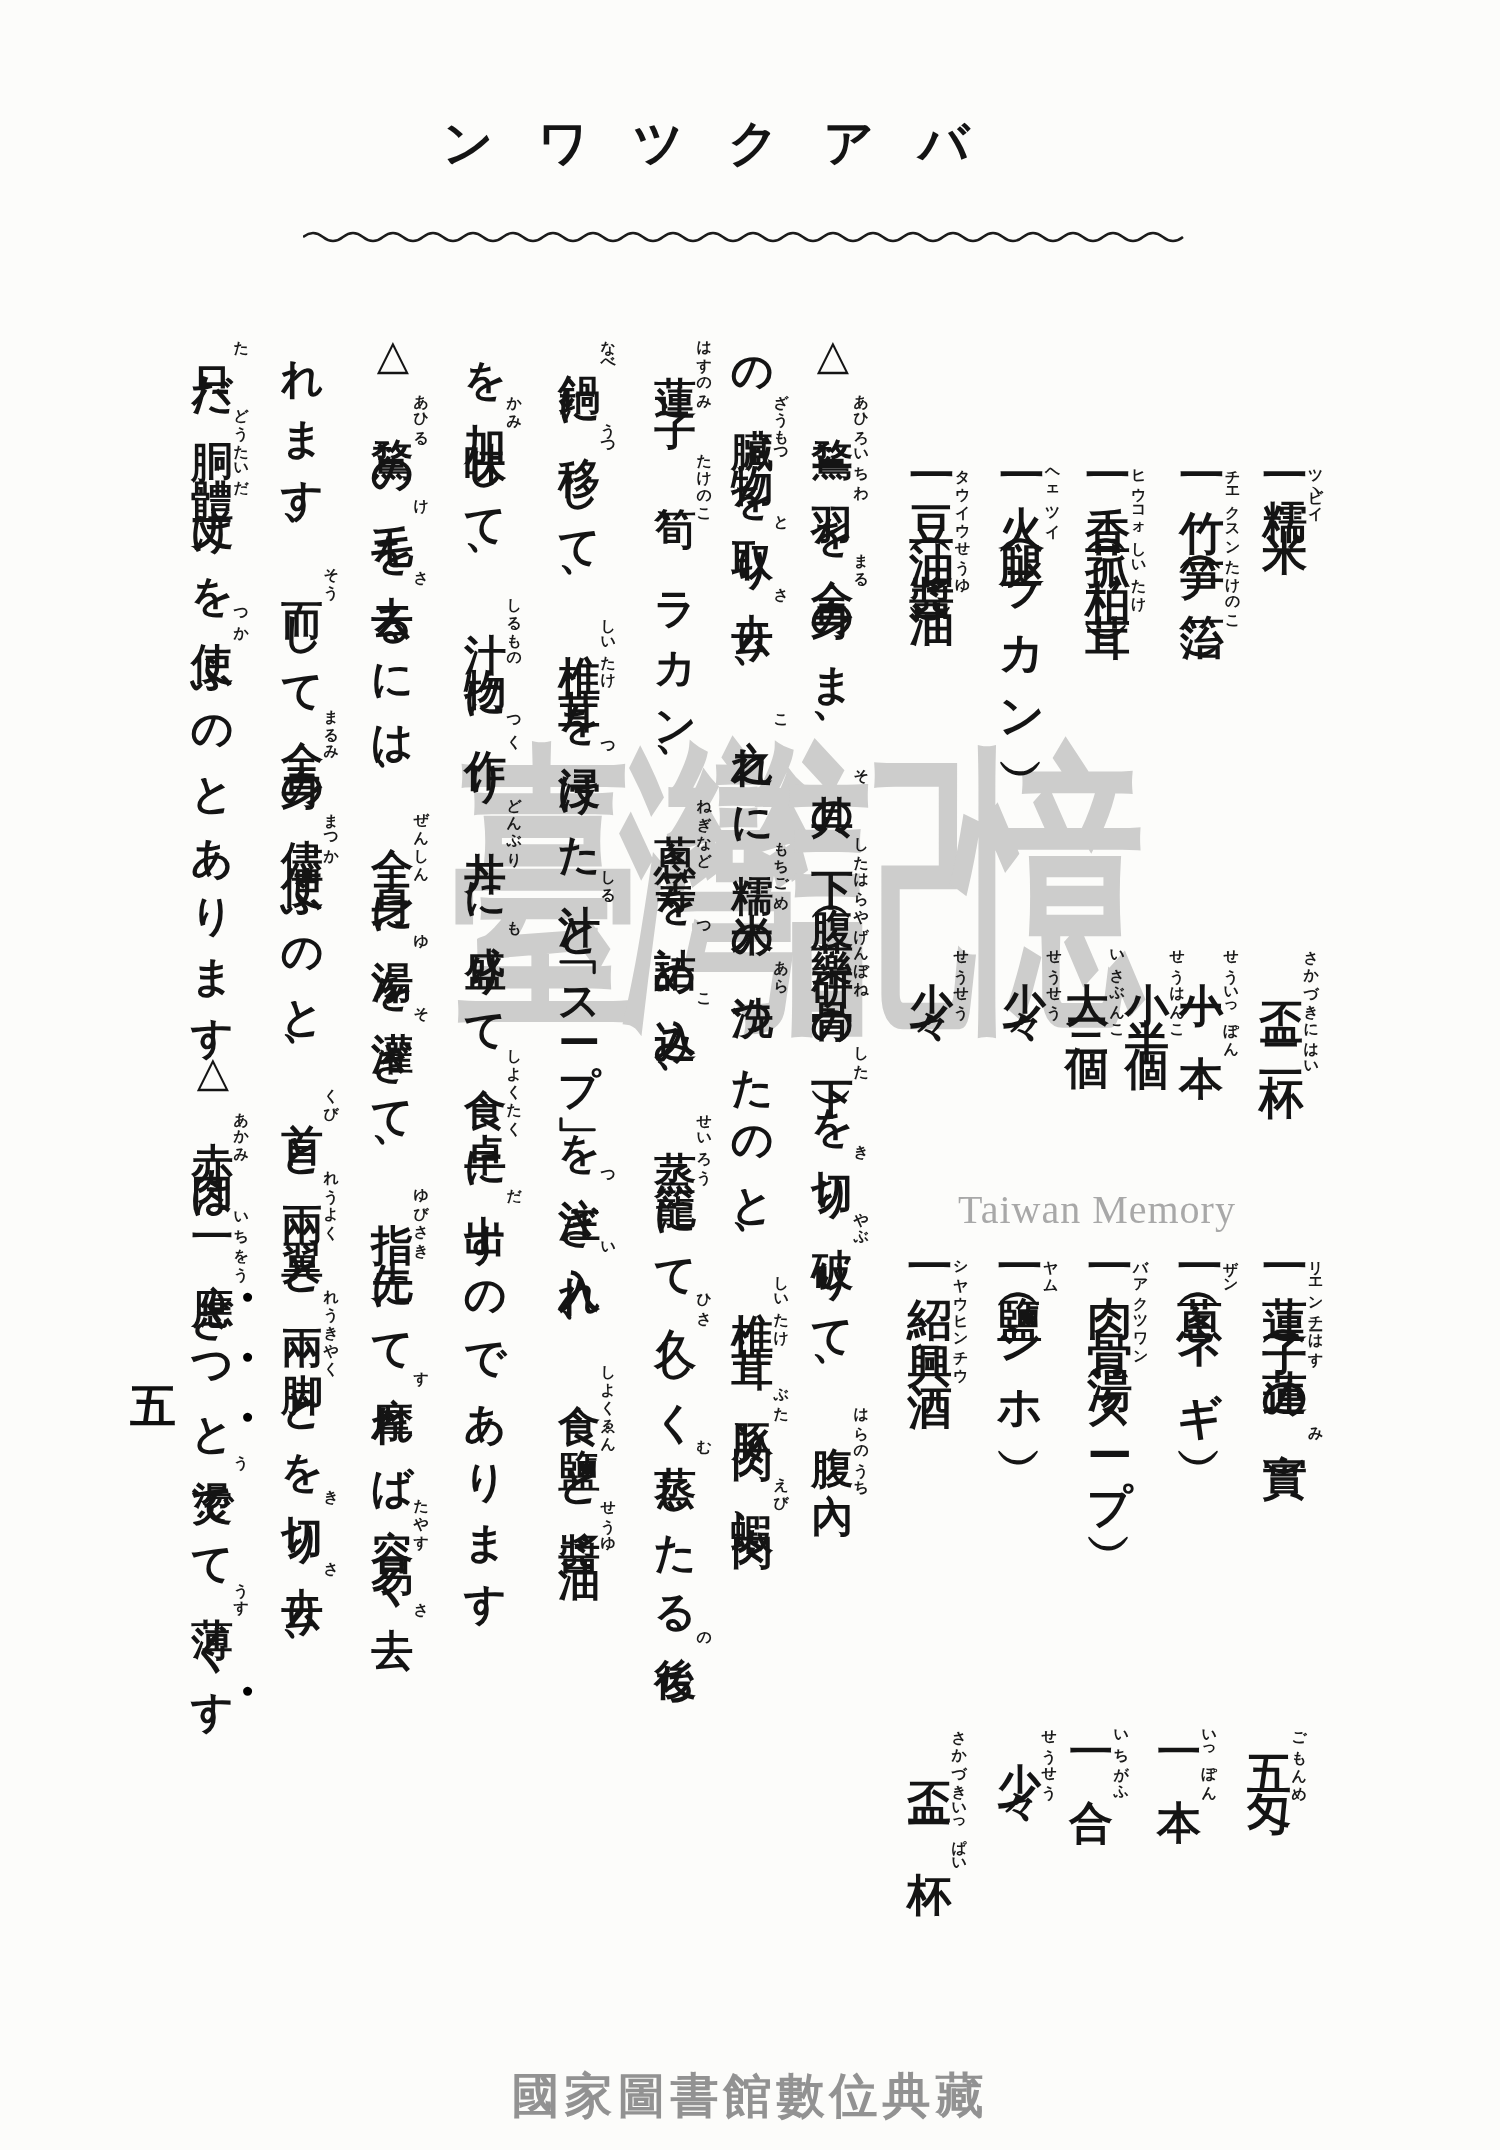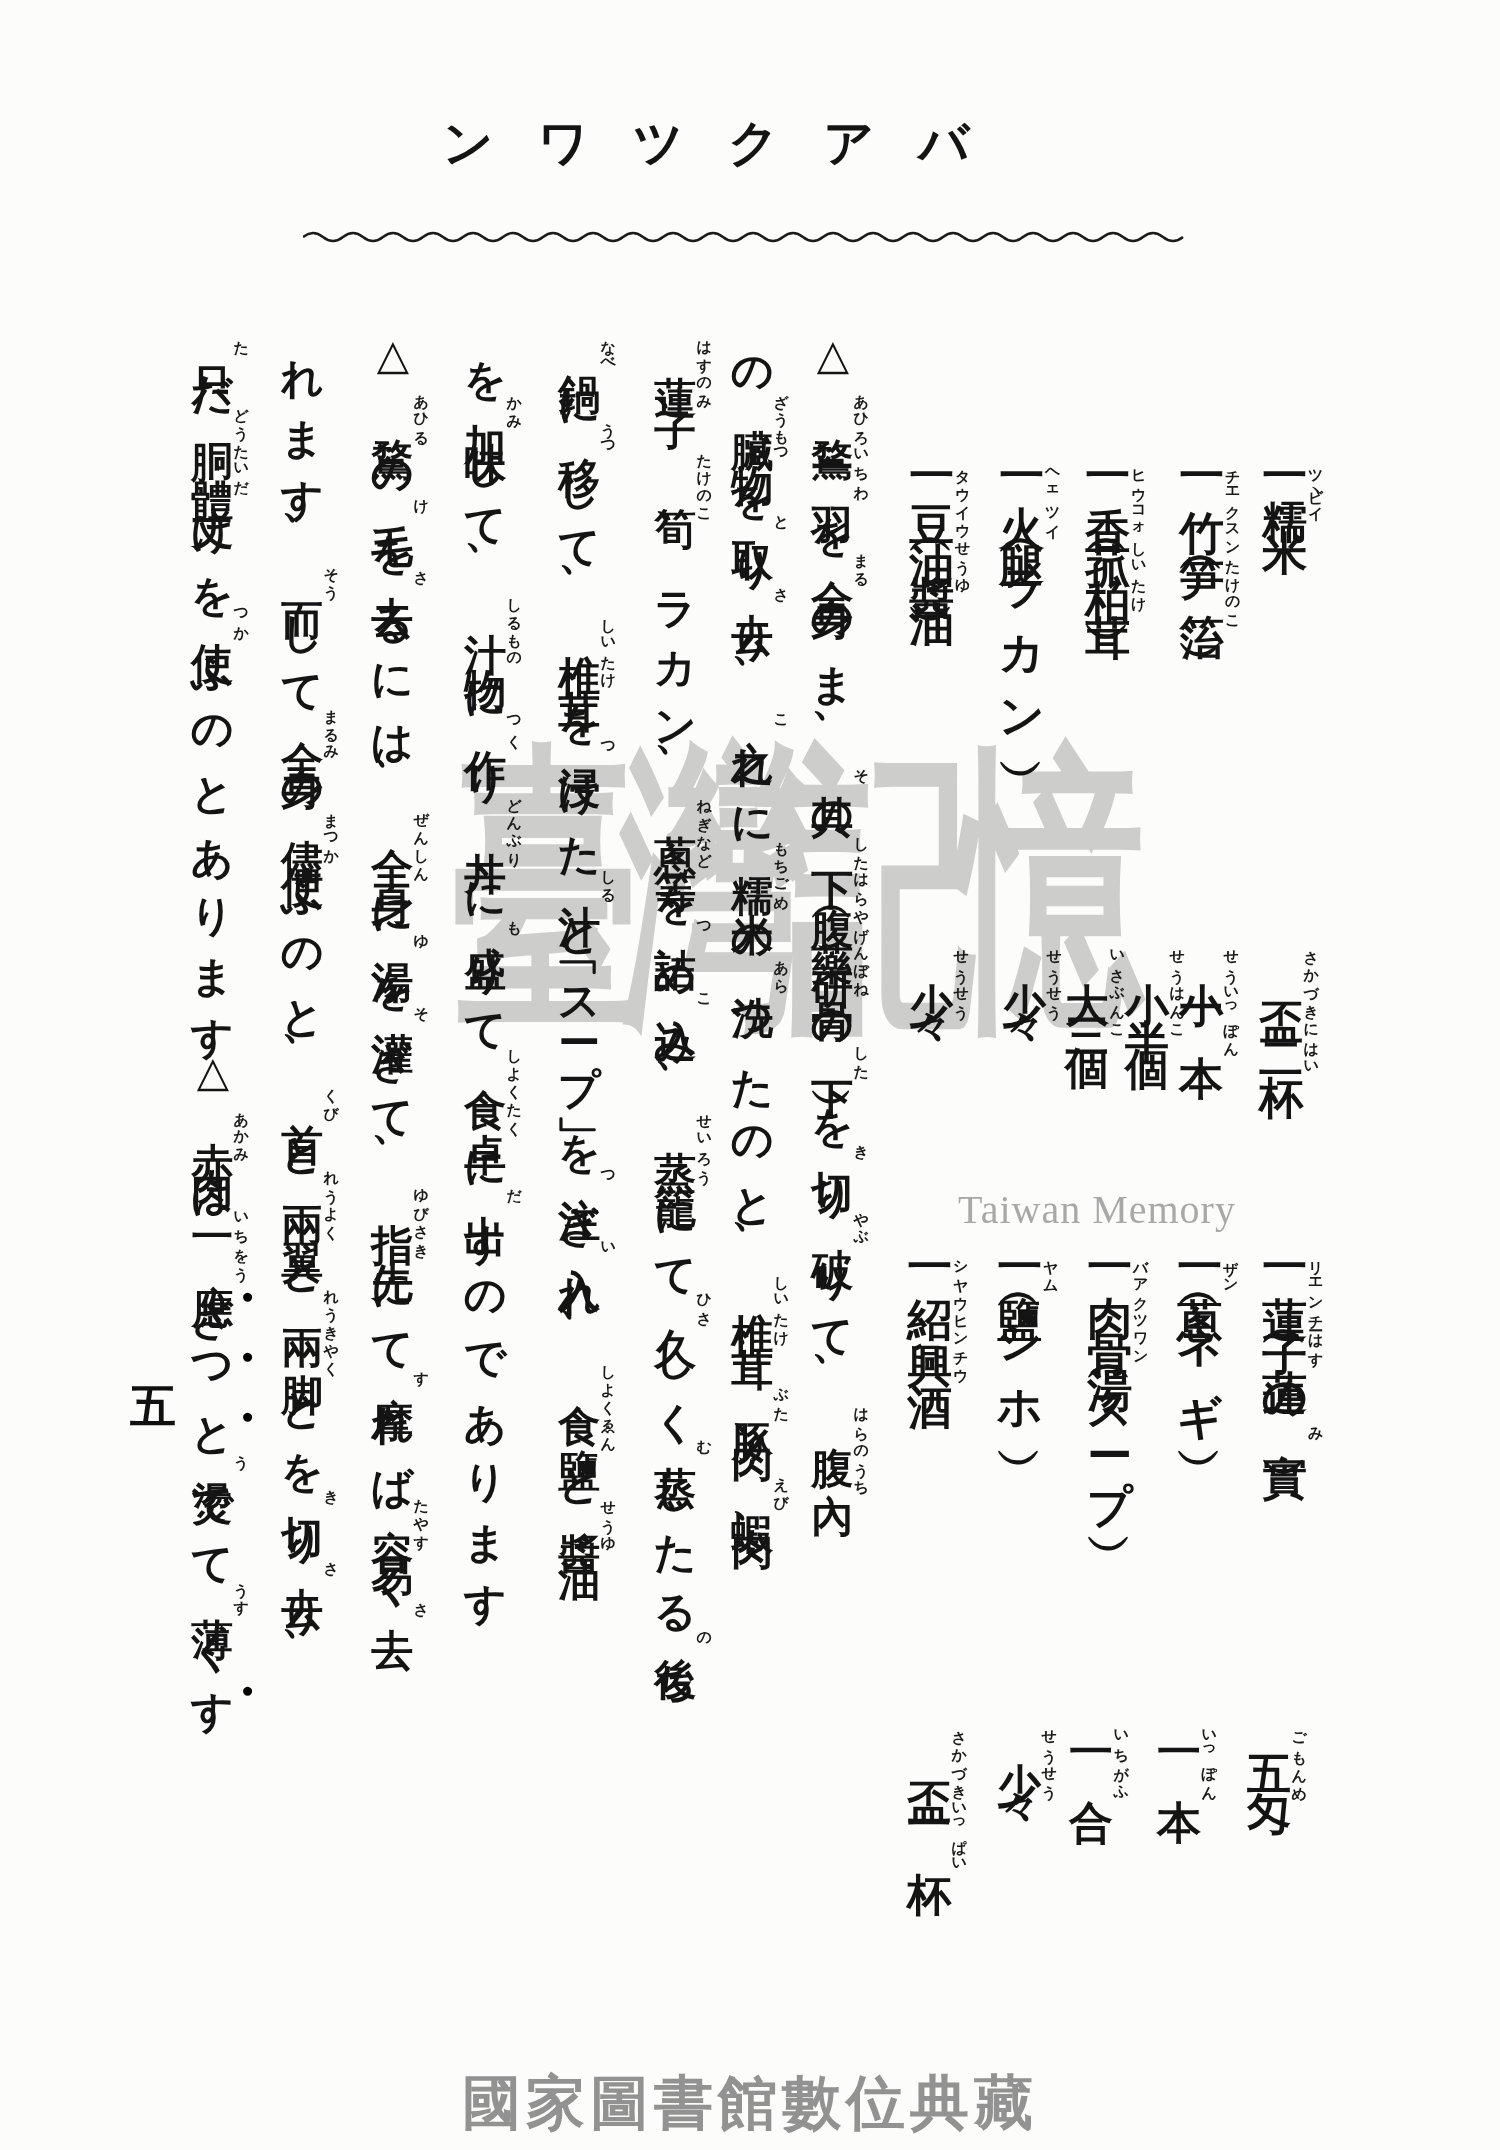--- a/index.html
+++ b/index.html
@@ -44,21 +44,21 @@
     position:absolute; top:1186px; left:958px; width:220px;
     font-size:40px; color:#9a9a9a; opacity:0.85;
     font-style:normal; letter-spacing:1px; white-space:nowrap;
   }
   .page-number{
     position:absolute; top:1376px; left:130px;
     font-size:46px; font-weight:700;
   }
   .footer{
     position:absolute; top:2064px; left:0; width:1500px;
-    text-align:center; font-size:59px; font-weight:700;
+    text-align:center; font-size:48px; font-weight:700;
     color:#929292; letter-spacing:5px;
   }
 </style>
 </head>
 <body>
 
 <div class="page">
 
   <div class="header-title">バアクツワン</div>
 

